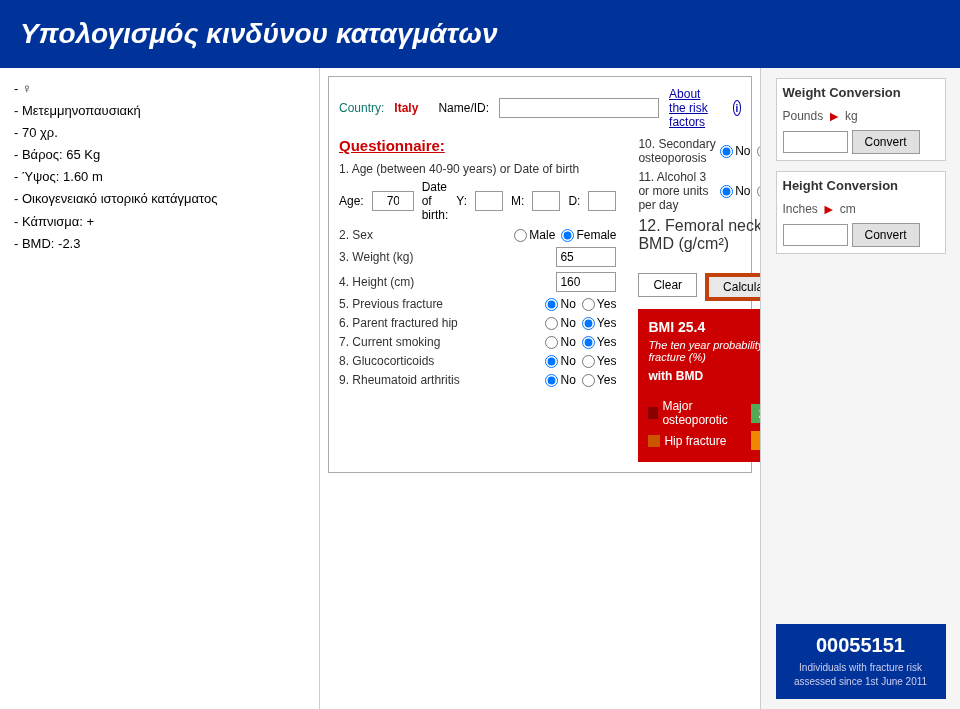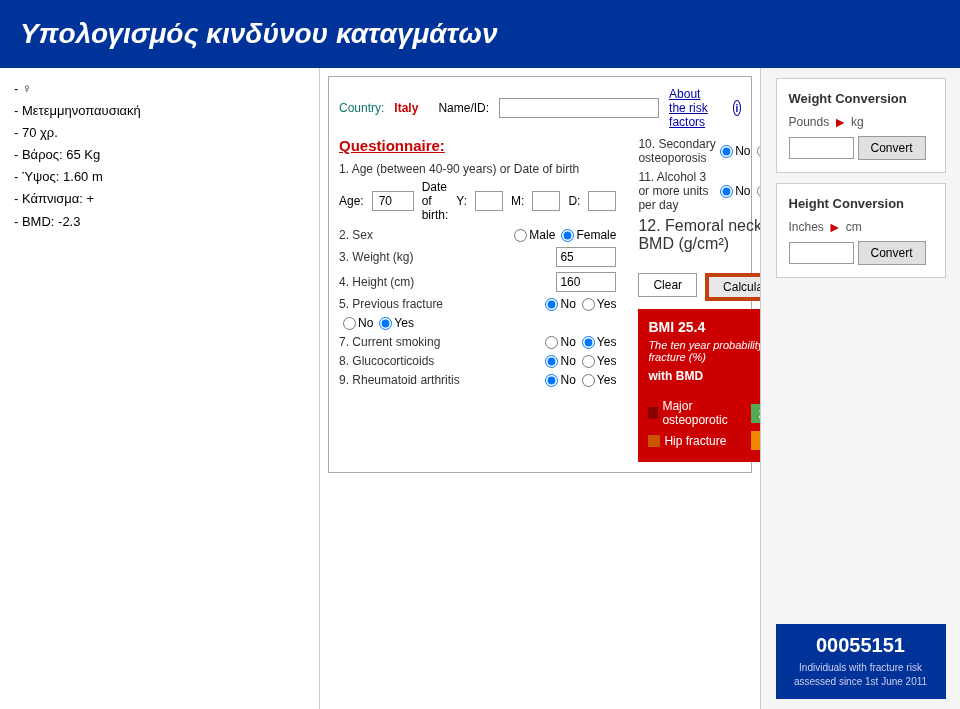--- a/index.html
+++ b/index.html
@@ -111,21 +111,21 @@
       align-items: center;
       gap: 8px;
       margin-top: 4px;
       margin-bottom: 6px;
     }
 
     .input-small {
       width: 42px;
       height: 20px;
       border: 1px solid #999;
-      padding: 1px 6px;
+      padding: 1px 14px;
       font-size: 12px;
     }
 
     .input-tiny {
       width: 28px;
       height: 20px;
       border: 1px solid #999;
       padding: 1px 3px;
       font-size: 12px;
     }
@@ -284,21 +284,21 @@
       font-weight: bold;
       font-size: 13px;
       min-width: 30px;
       text-align: center;
     }
 
     
     .conversion-box {
       background: #fff;
       border: 1px solid #ccc;
-      padding: 12px;
+      padding: 6px;
       width: 170px;
     }
 
     .conversion-title {
       font-size: 13px;
       font-weight: bold;
       color: #333;
       margin-bottom: 8px;
     }
 
@@ -391,20 +391,21 @@
 </div>
 
 <div class="main-container">
 
   <div class="left-panel">
     <div>- ♀</div>
     <div>- Μετεμμηνοπαυσιακή</div>
     <div>- 70 χρ.</div>
     <div>- Βάρος: 65 Kg</div>
     <div>- Ύψος: 1.60 m</div>
+    <div>- Οικογενειακό ιστορικό κατάγματος</div>
     <div>- Κάπνισμα: +</div>
     <div>- BMD: -2.3</div>
   </div>
 
   <div class="center-panel">
     <div class="frax-container">
 
       <div class="frax-header">
         <span class="country-label">Country:</span>
         <span class="country-value">Italy</span>
@@ -464,20 +465,21 @@
                 <span>No</span>
               </label>
               <label class="radio-label">
                 <input type="radio" name="q5" style="">
                 <span>Yes</span>
               </label>
             </div>
           </div>
 
           <div class="question-row">
+            <span class="q-text">6. Parent fractured hip</span>
             <div class="radio-group">
               <label class="radio-label">
                 <input type="radio" name="q6" style="">
                 <span>No</span>
               </label>
               <label class="radio-label">
                 <input type="radio" name="q6" checked="" style="">
                 <span>Yes</span>
               </label>
             </div>

